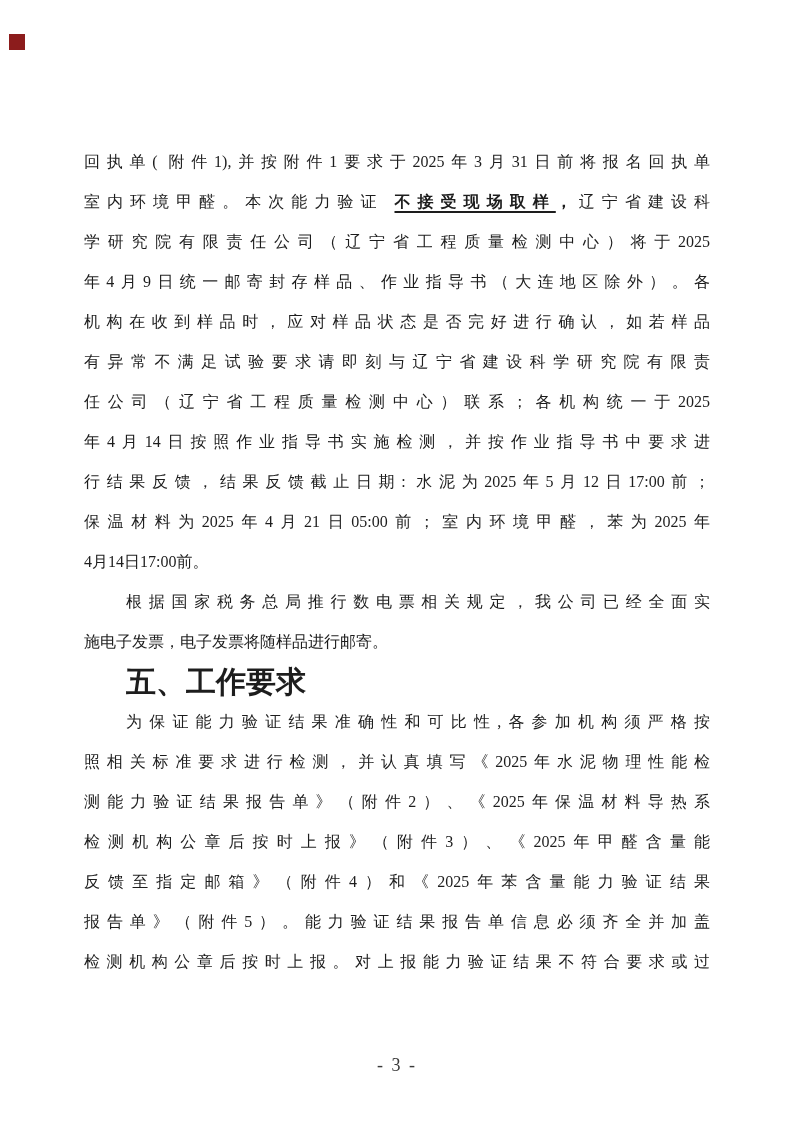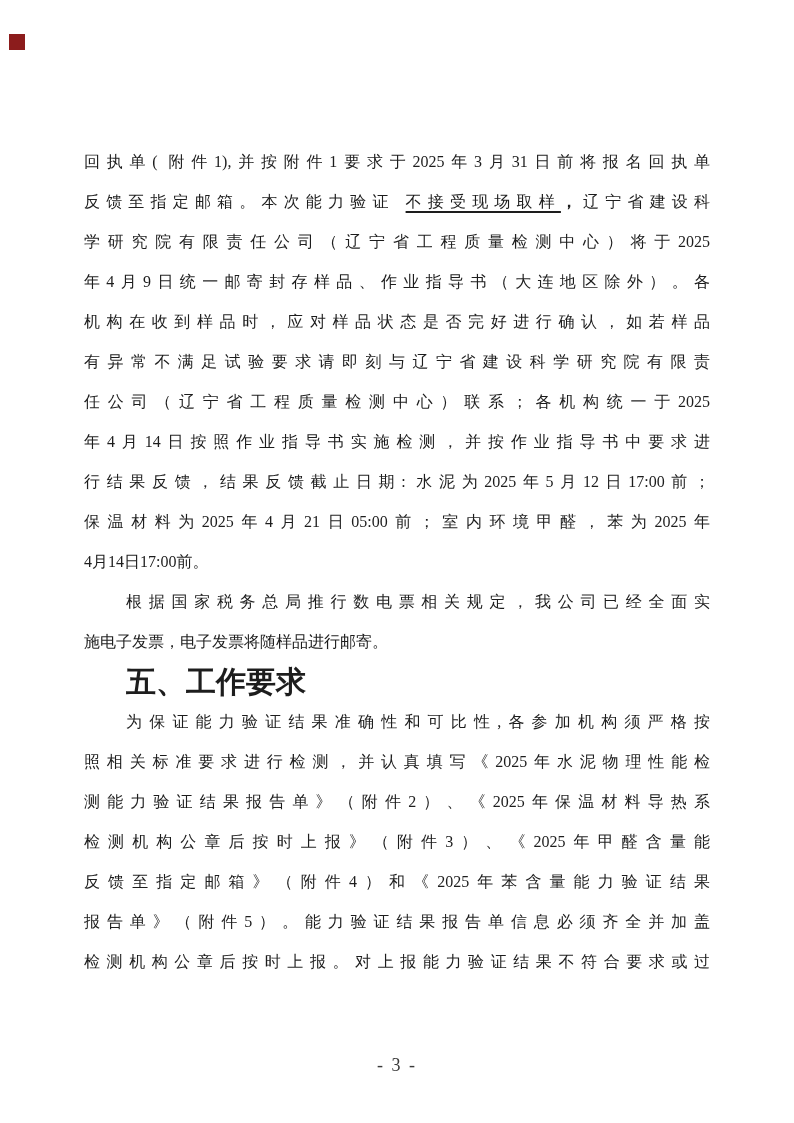--- a/index.html
+++ b/index.html
@@ -47,21 +47,21 @@
   }
   .heading {
     font-family: "Liberation Sans", "DejaVu Sans", sans-serif;
     font-weight: bold;
     font-size: 30px;
   }
   .em {
     font-weight: bold;
   }
   .em-u {
-    font-weight: normal;
+    font-weight: bold;
     text-decoration: underline;
     text-decoration-thickness: 2px;
     text-underline-offset: 4px;
     margin-left: 11px;
   }
   .footer {
     position: absolute;
     top: 1055px;
     left: 0;
     width: 100%;
@@ -72,21 +72,21 @@
   }
 </style>
 </head>
 <body>
 
 <div class="corner-mark"></div>
 
 <div class="doc">
   <div class="line">回执单( 附件1),并按附件1要求于2025年3月31日前将报名回执单</div>
   <div class="line">
-    <span>反馈至指定邮箱。本次能力验证</span><span class="em-u">不接受现场取样</span><span class="em">，</span><span>辽宁省建设科</span>
+    <span>室内环境甲醛。本次能力验证</span><span class="em-u">不接受现场取样</span><span class="em">，</span><span>辽宁省建设科</span>
   </div>
   <div class="line">学研究院有限责任公司（辽宁省工程质量检测中心）将于2025</div>
   <div class="line">年4月9日统一邮寄封存样品、作业指导书（大连地区除外）。各</div>
   <div class="line">机构在收到样品时，应对样品状态是否完好进行确认，如若样品</div>
   <div class="line">有异常不满足试验要求请即刻与辽宁省建设科学研究院有限责</div>
   <div class="line">任公司（辽宁省工程质量检测中心）联系；各机构统一于2025</div>
   <div class="line">年4月14日按照作业指导书实施检测，并按作业指导书中要求进</div>
   <div class="line">行结果反馈，结果反馈截止日期: 水泥为2025年5月12日17:00前；</div>
   <div class="line">保温材料为2025年4月21日05:00前；室内环境甲醛，苯为2025年</div>
   <div class="line end">4月14日17:00前。</div>

